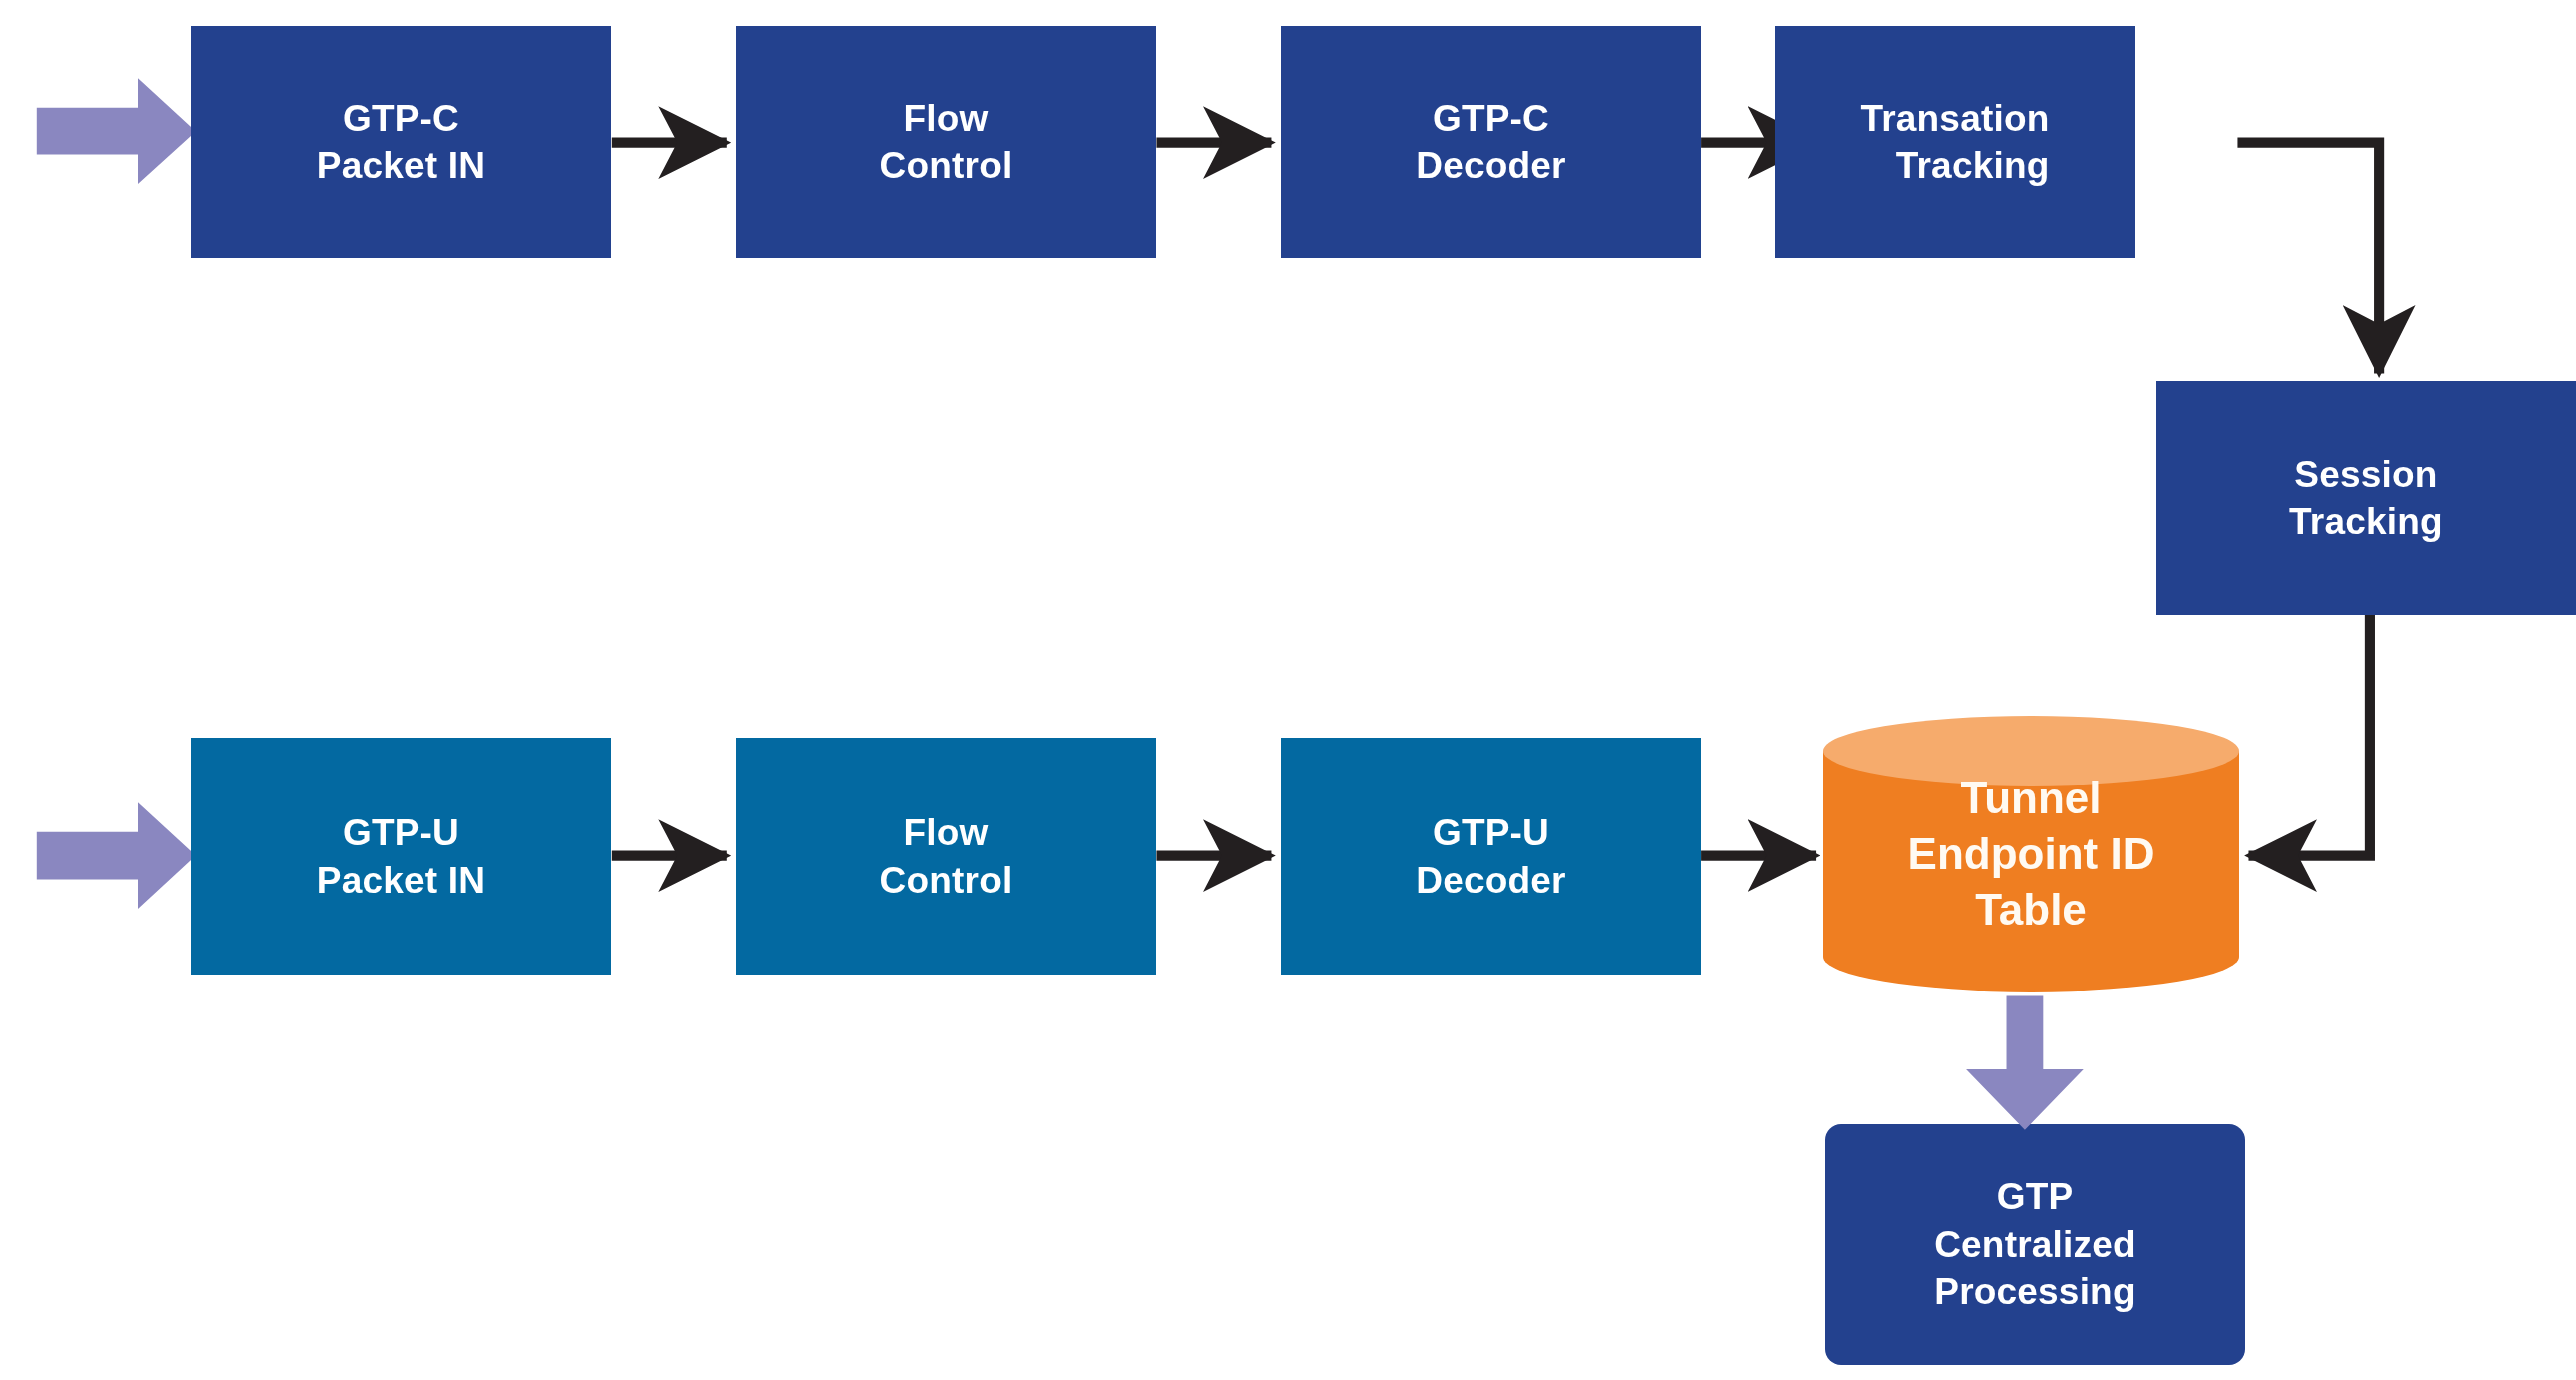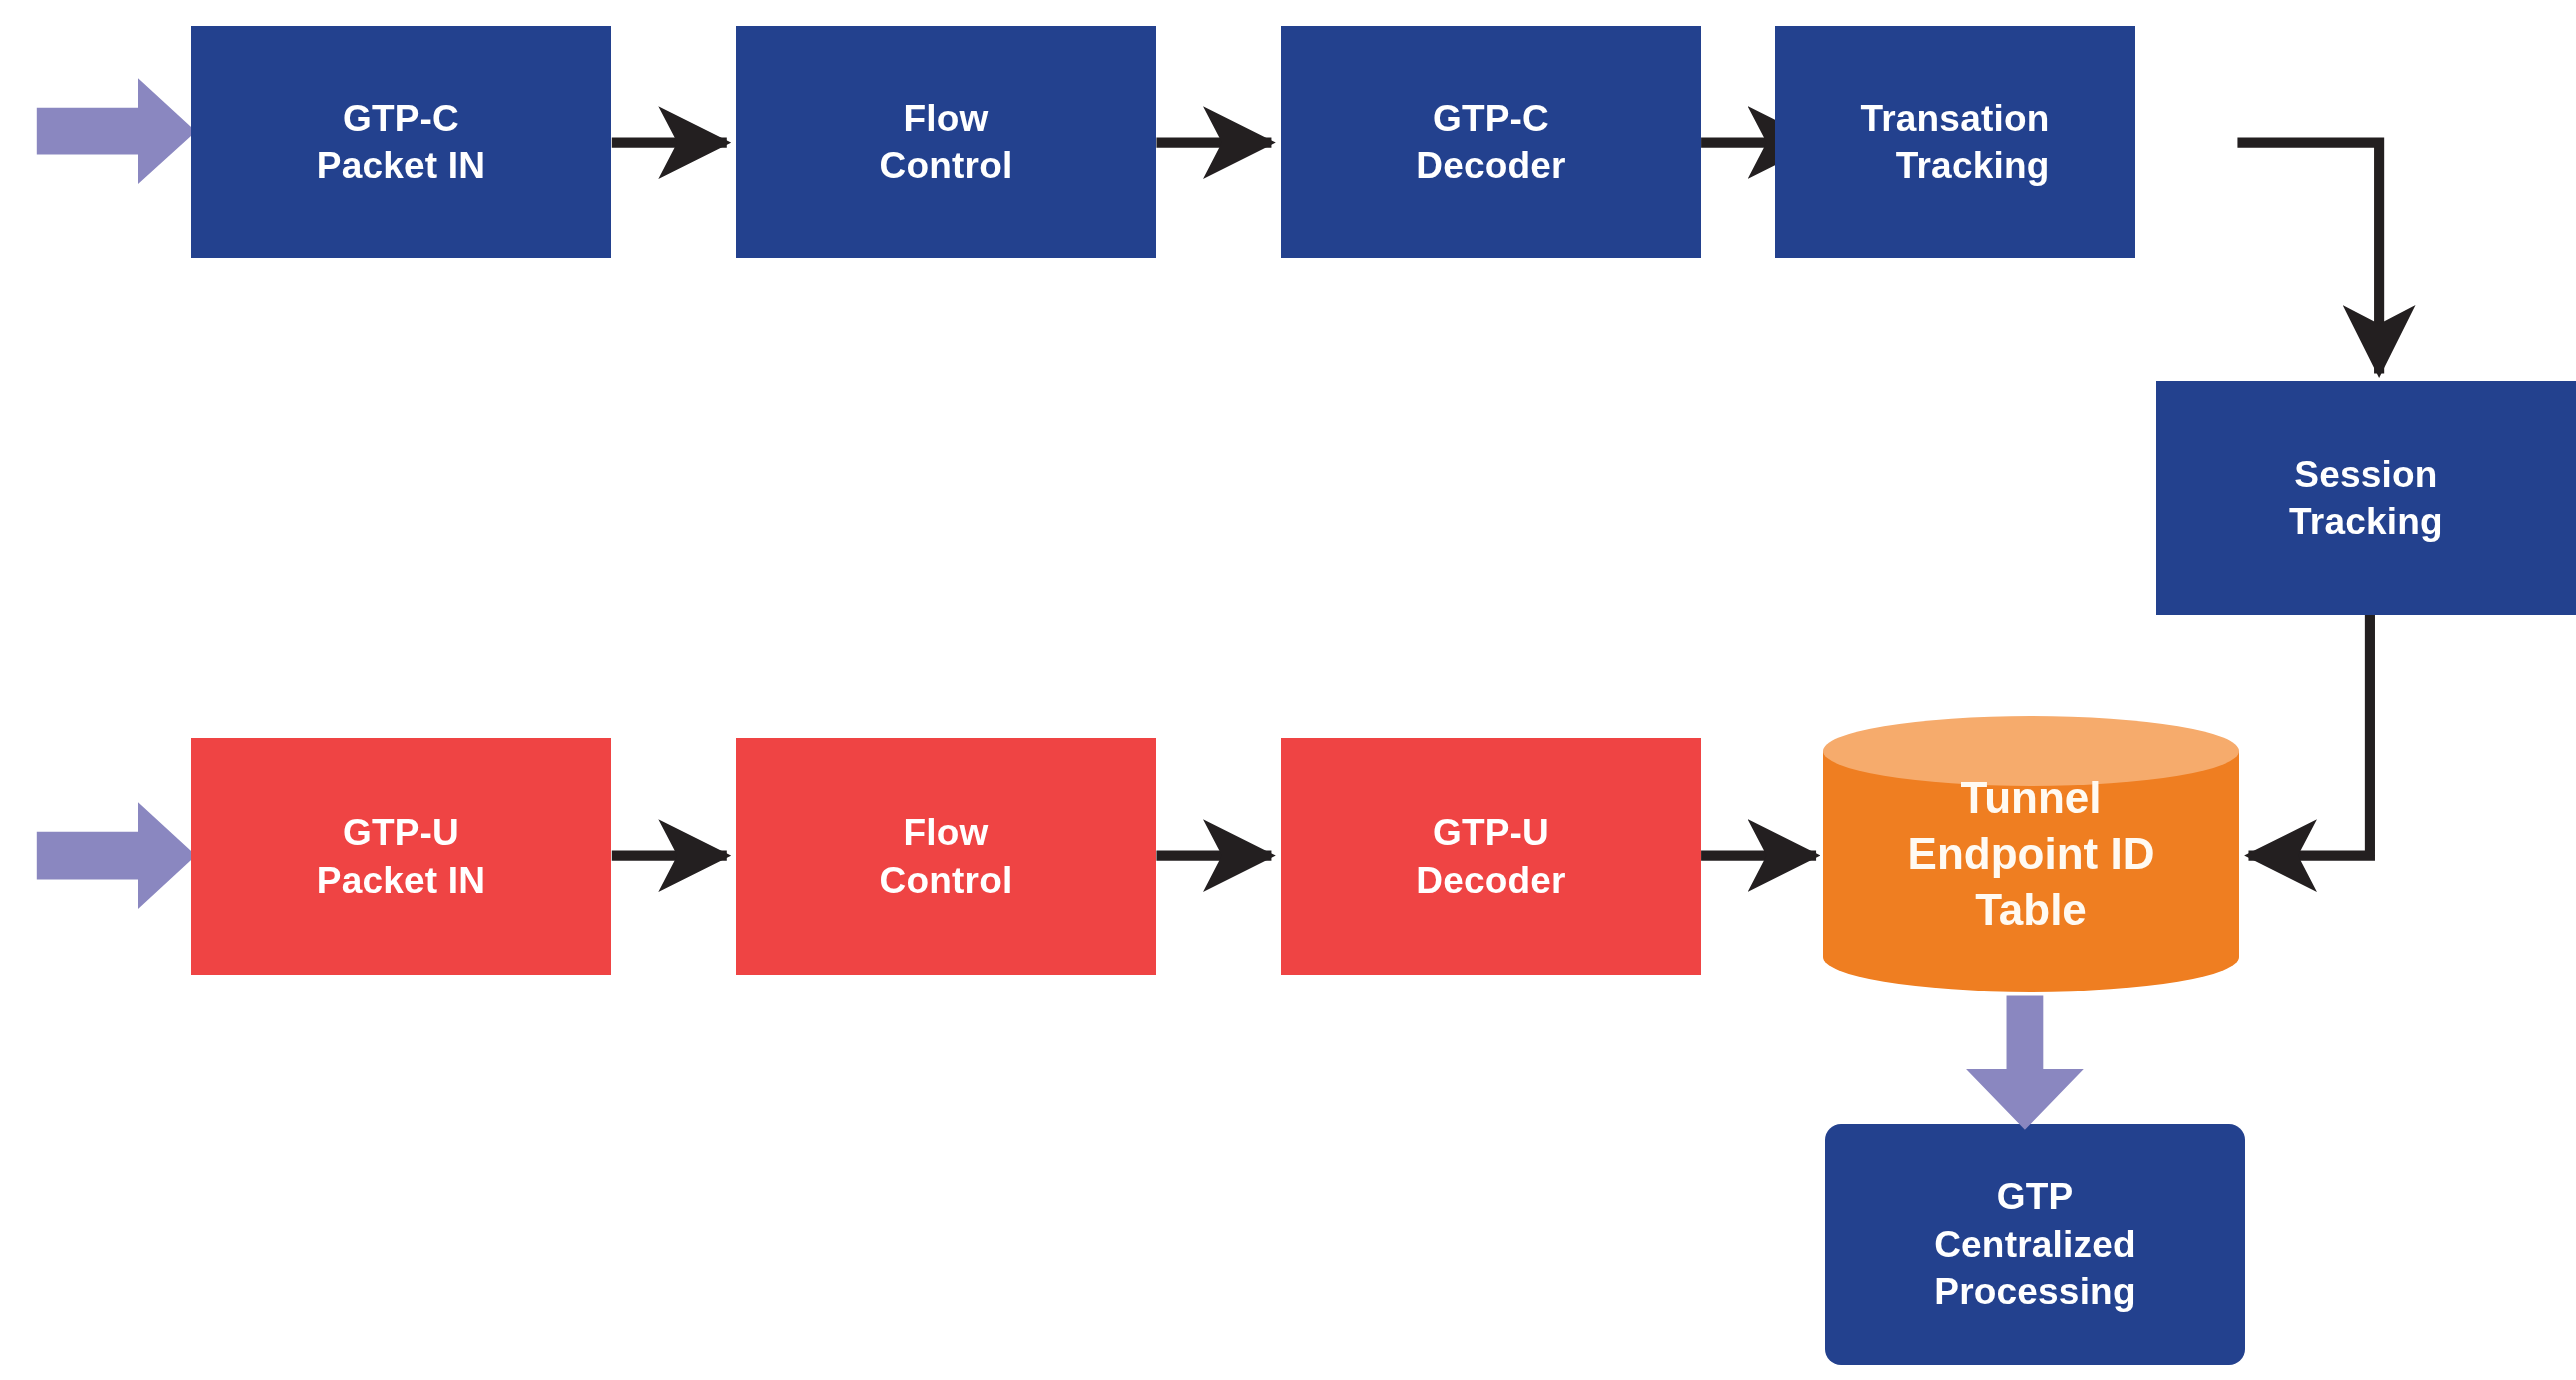--- a/index.html
+++ b/index.html
@@ -26,21 +26,21 @@
     text-align: center;
     color: #ffffff;
     font-weight: bold;
     font-size: 37px;
     line-height: 1.28;
     letter-spacing: 0.2px;
     box-sizing: border-box;
     z-index: 5;
   }
   .node-blue { background: #23418E; }
-  .node-orange { background: #ef4444; }
+  .node-orange { background: #0369a1; }
   .node .label { white-space: pre-line; }
 
   
   .cyl {
     position: absolute;
     z-index: 5;
   }
   .cyl .body {
     position: absolute;
     left: 0;

